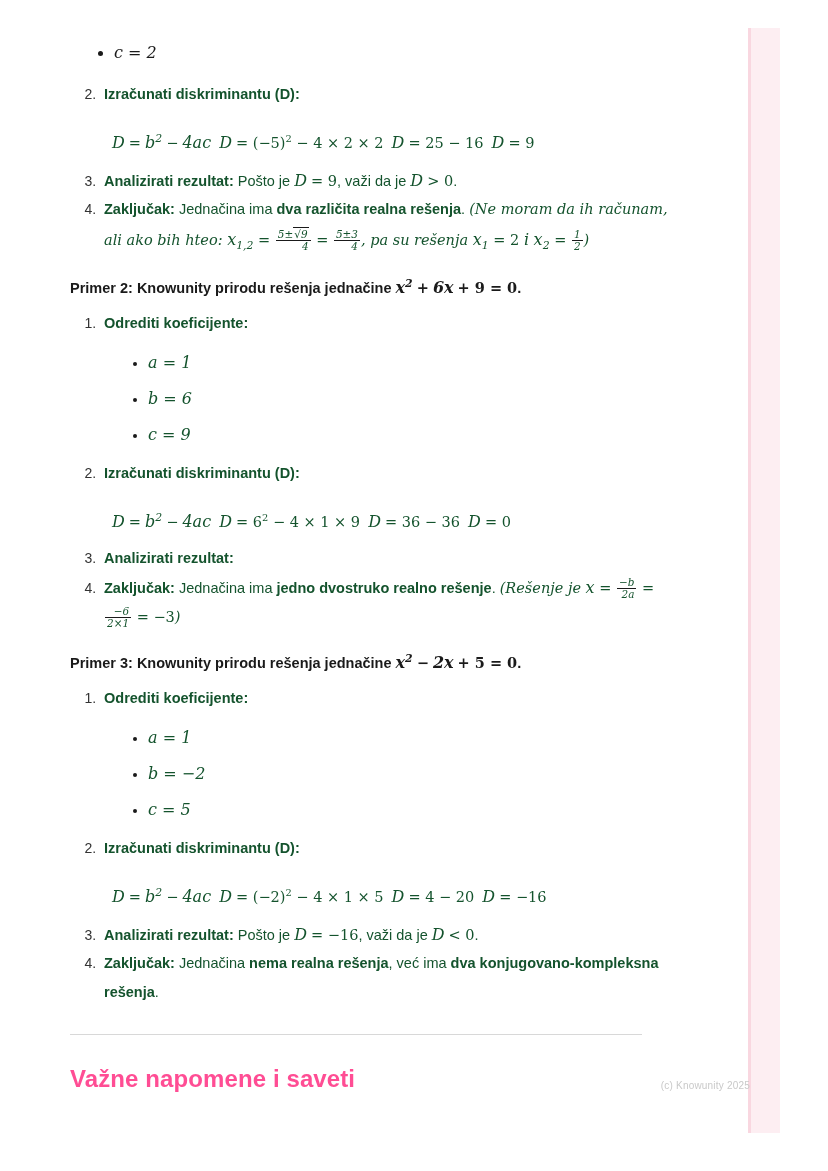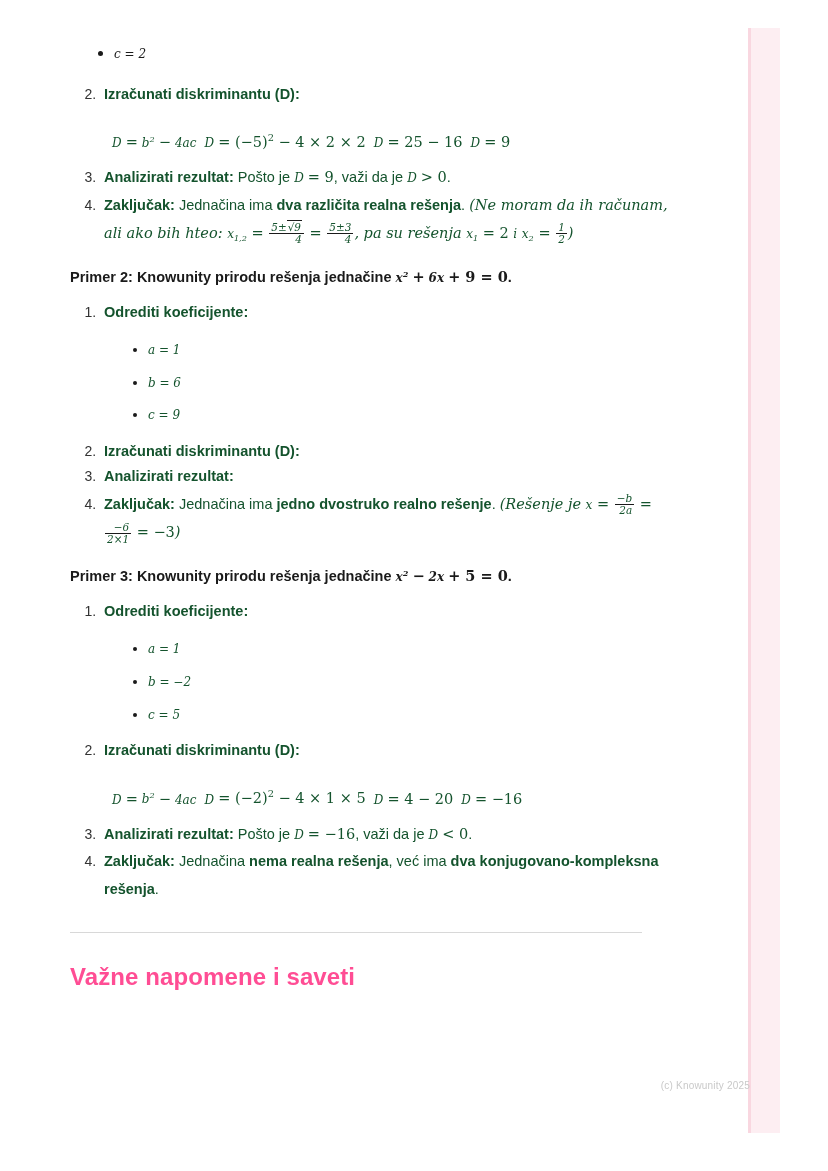--- a/index.html
+++ b/index.html
@@ -44,21 +44,21 @@
     position: absolute;
     left: 22px;
     top: 12px;
     width: 600px;
   }
 
   
   .m {
     font-family: "DejaVu Serif", serif;
     font-style: italic;
-    font-size: 12px;
+    font-size: 16px;
   }
   .mn {
     font-family: "DejaVu Serif", serif;
     font-style: normal;
     font-size: 14.5px;
   }
   sub, sup {
     font-size: 0.68em;
   }
   .frac {
@@ -230,20 +230,27 @@
       <li>
         <span class="step-label">Odrediti koeficijente:</span>
         <ul class="coeffs">
           <li><span class="m"><em>a</em> = 1</span></li>
           <li><span class="m"><em>b</em> = 6</span></li>
           <li><span class="m"><em>c</em> = 9</span></li>
         </ul>
       </li>
       <li>
         <span class="step-label">Izračunati diskriminantu (D):</span>
+        <div class="eq-block">
+          <span class="m">D</span> <span class="mn">=</span>
+          <span class="m">b<sup>2</sup></span> <span class="mn">−</span> <span class="m">4ac</span>
+          &nbsp;<span class="m">D</span> <span class="mn">= 6<sup>2</sup> − 4 × 1 × 9</span>
+          &nbsp;<span class="m">D</span> <span class="mn">= 36 − 36</span>
+          &nbsp;<span class="m">D</span> <span class="mn">= 0</span>
+        </div>
       </li>
       <li>
         <span class="step-label">Analizirati rezultat:</span>
       </li>
       <li>
         <div class="indent-wrap">
           <span class="step-label">Zaključak:</span>
           <span>Jednačina ima</span>
           <span class="bold">jedno dvostruko realno rešenje</span><span>.</span>
           <span class="note">

